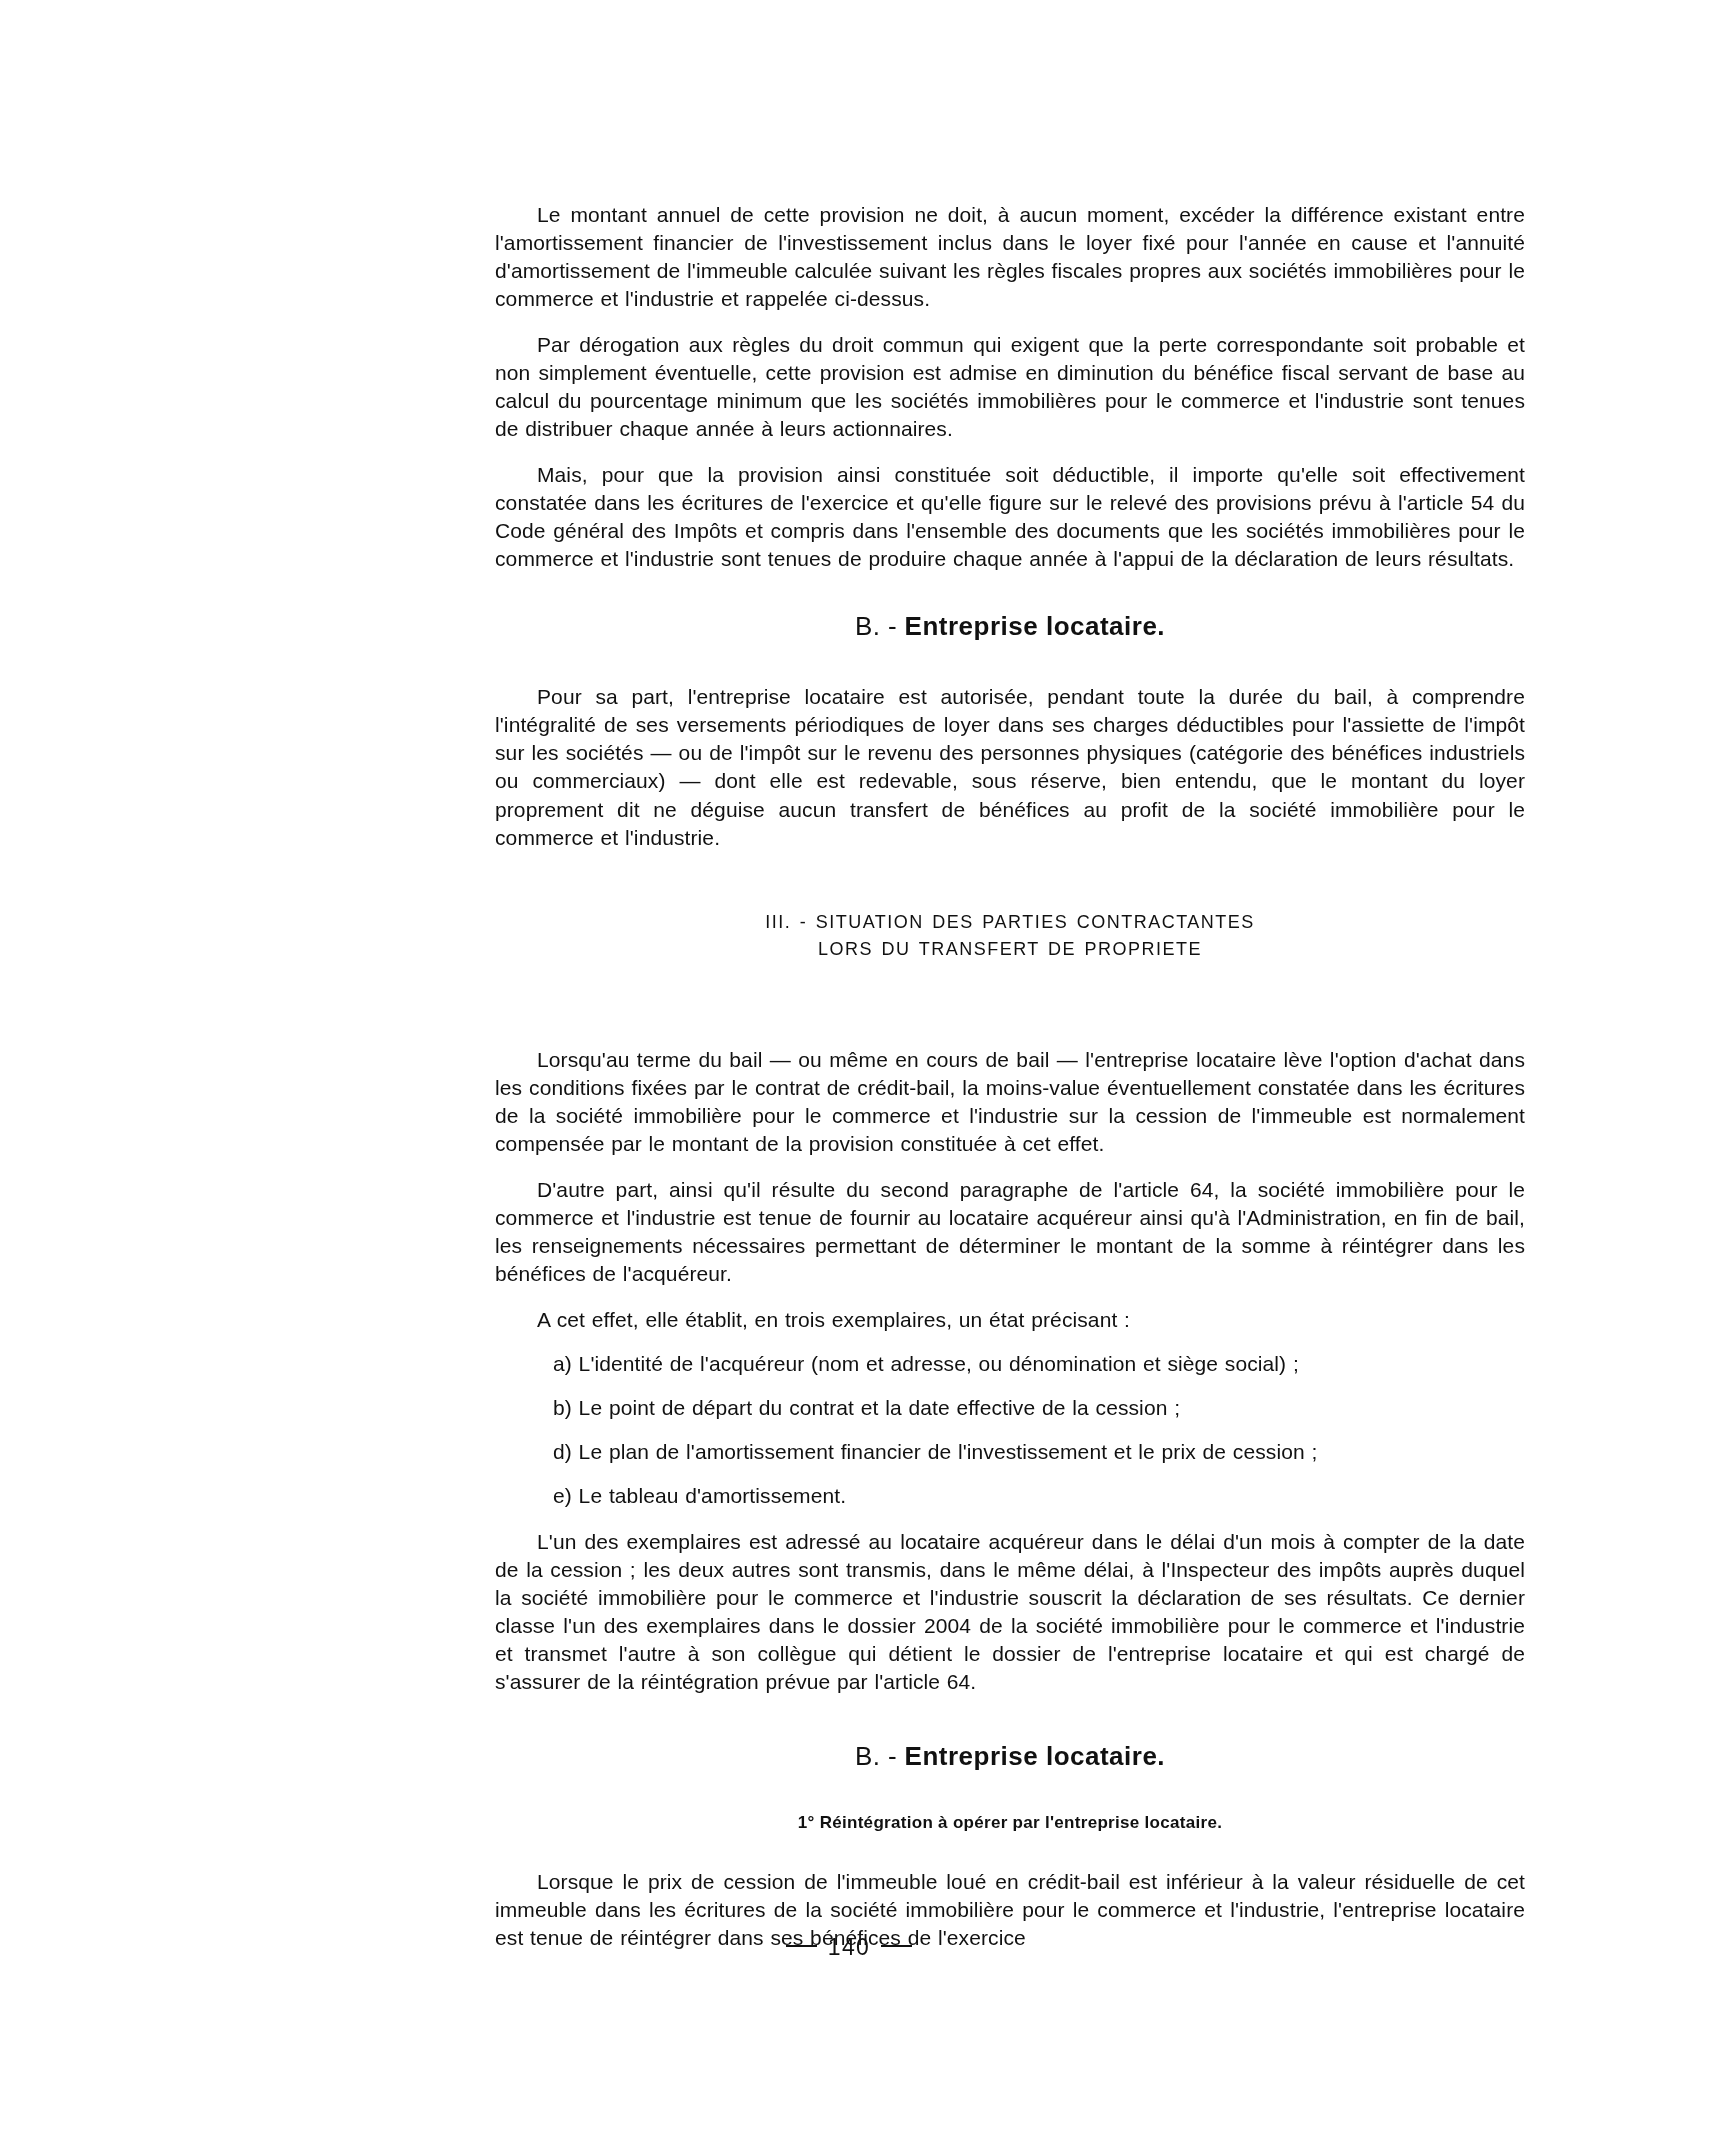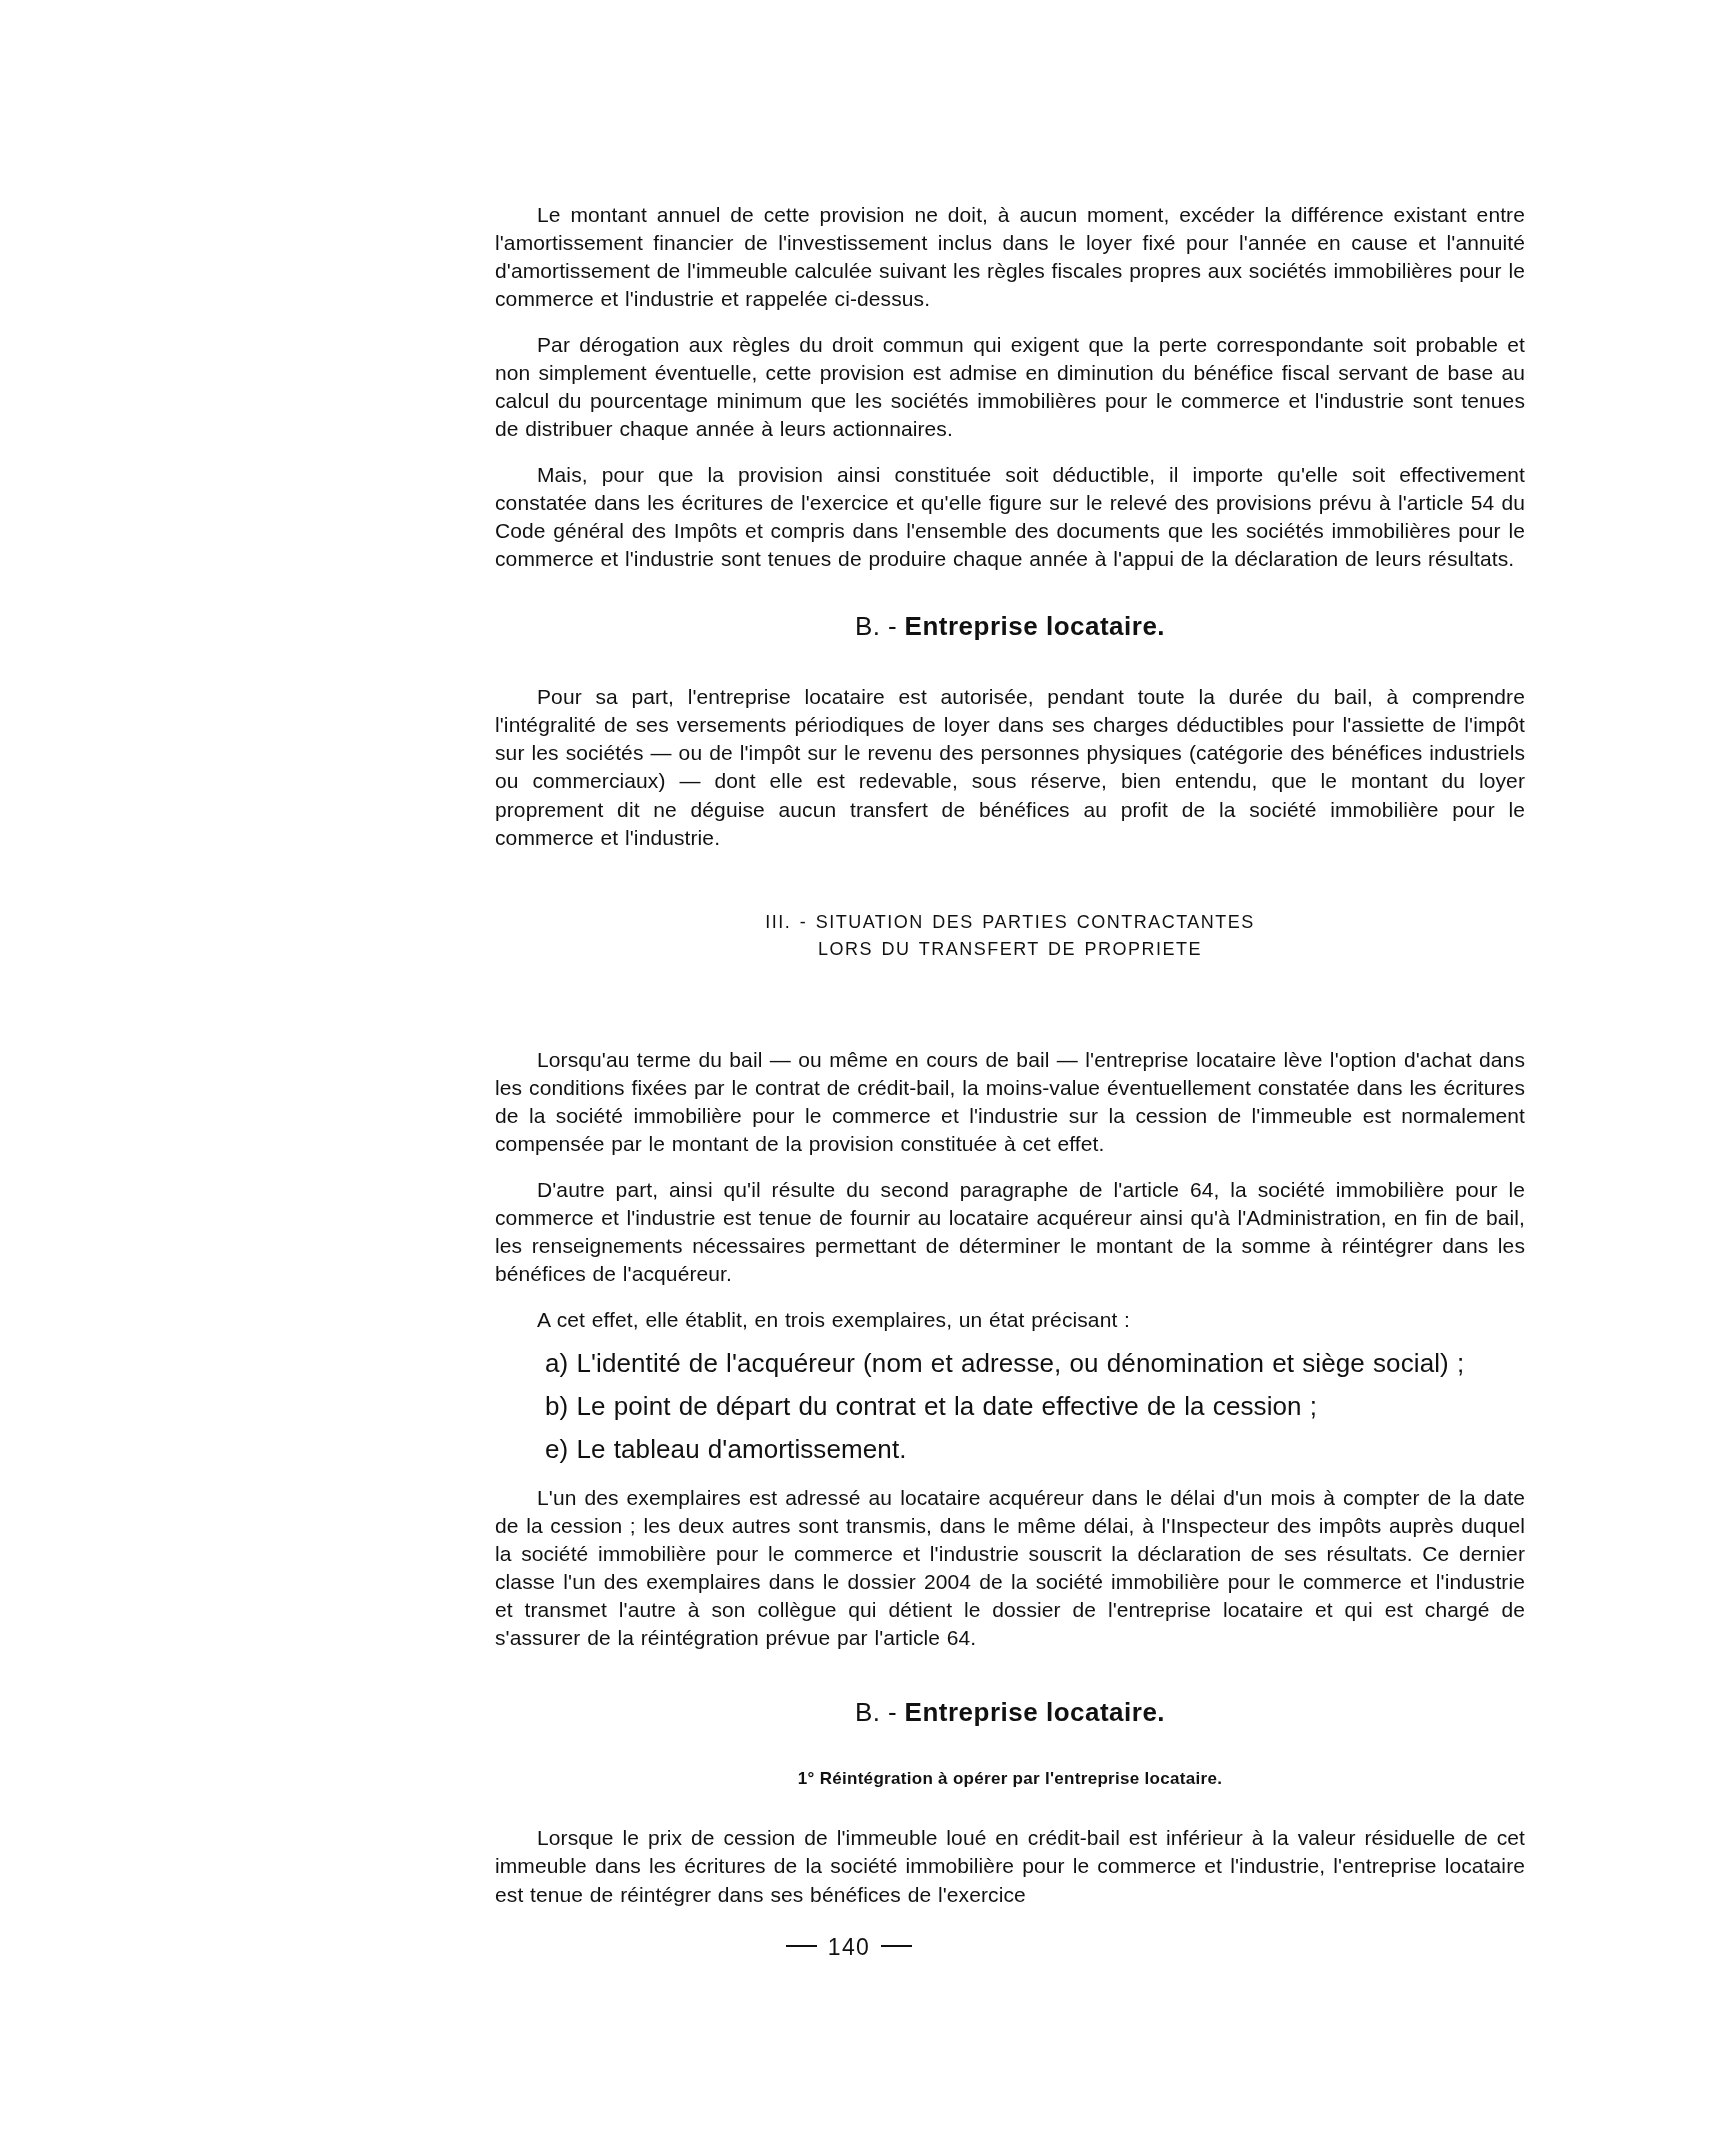--- a/index.html
+++ b/index.html
@@ -75,26 +75,26 @@
     font-weight: bold;
   }
   .numbered-head {
     text-align: center;
     font-size: 17px;
     letter-spacing: 0.3px;
   }
   .numbered-head .bold { font-weight: bold; }
 
   .list-line {
-    font-size: 26px;
+    font-size: 21px;
     line-height: 1.335;
     text-align: justify;
     letter-spacing: 0.1px;
     word-spacing: 0.8px;
-    margin: 8px;
+    margin: 16px;
   }
   .list-line + .list-line { margin-top: 5.5px; }
   .list-block { margin-top: 12.3px; }
 
   .pagenum {
     position: absolute;
     left: 0;
     right: 0;
     top: 1934px;
     text-align: center;
@@ -145,20 +145,21 @@
 
     <p class="para"><span class="indent"></span><span>Lorsqu'au terme du bail — ou même en cours de bail — l'entreprise locataire lève l'option d'achat dans les conditions fixées par le contrat de crédit-bail, la moins-value éventuellement constatée dans les écritures de la société immobilière pour le commerce et l'industrie sur la cession de l'immeuble est normalement compensée par le montant de la provision constituée à cet effet.</span></p>
 
     <p class="para"><span class="indent"></span><span>D'autre part, ainsi qu'il résulte du second paragraphe de l'article 64, la société immobilière pour le commerce et l'industrie est tenue de fournir au locataire acquéreur ainsi qu'à l'Administration, en fin de bail, les renseignements nécessaires permettant de déterminer le montant de la somme à réintégrer dans les bénéfices de l'acquéreur.</span></p>
 
     <p class="para"><span class="indent"></span><span>A cet effet, elle établit, en trois exemplaires, un état précisant :</span></p>
 
     <div class="list-block">
       <p class="list-line"><span class="indent"></span><span>a) L'identité de l'acquéreur (nom et adresse, ou dénomination et siège social) ;</span></p>
       <p class="list-line"><span class="indent"></span><span>b) Le point de départ du contrat et la date effective de la cession ;</span></p>
+      <p class="list-line"><span class="indent"></span><span>d) Le plan de l'amortissement financier de l'investissement et le prix de cession ;</span></p>
       <p class="list-line"><span class="indent"></span><span>e) Le tableau d'amortissement.</span></p>
     </div>
 
     <p class="para" style="margin-top:18px;"><span class="indent"></span><span>L'un des exemplaires est adressé au locataire acquéreur dans le délai d'un mois à compter de la date de la cession ; les deux autres sont transmis, dans le même délai, à l'Inspecteur des impôts auprès duquel la société immobilière pour le commerce et l'industrie souscrit la déclaration de ses résultats. Ce dernier classe l'un des exemplaires dans le dossier 2004 de la société immobilière pour le commerce et l'industrie et transmet l'autre à son collègue qui détient le dossier de l'entreprise locataire et qui est chargé de s'assurer de la réintégration prévue par l'article 64.</span></p>
 
     <div class="sect-gap-6"></div>
 
     <div class="head-center"><span>B. - </span><span class="bold">Entreprise locataire.</span></div>
 
     <div class="sect-gap-7"></div>

